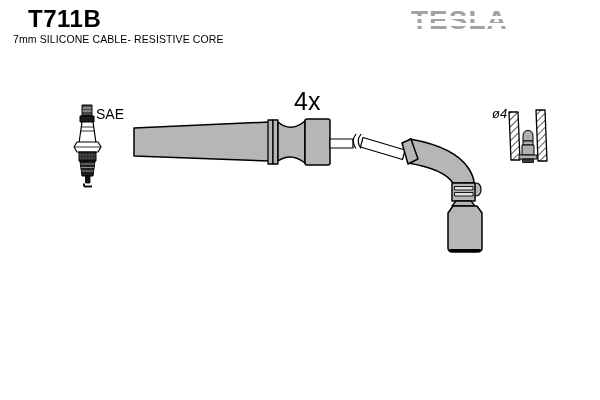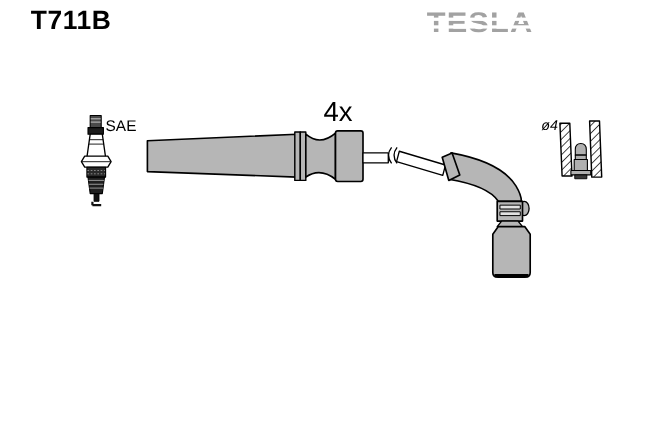--- a/index.html
+++ b/index.html
@@ -2,39 +2,40 @@
 <html><head>
 <meta charset="utf-8">
 <style>
   html,body{margin:0;padding:0;background:#fff;}
   #page{position:relative;width:600px;height:400px;background:#ffffff;overflow:hidden;
         font-family:"Liberation Sans",sans-serif;color:#000;}
   .part-number{position:absolute;left:28px;top:5px;font-size:24px;font-weight:bold;
                letter-spacing:0.5px;}
   .description{position:absolute;left:13px;top:33px;font-size:10.5px;letter-spacing:0.1px;}
   
-  .logo{position:absolute;left:388px;top:8px;width:96px;height:27px;text-align:center;}
+  .logo{position:absolute;left:411px;top:8px;width:96px;height:27px;text-align:center;}
   .logo-text{position:absolute;left:0;top:0;font-size:28px;font-weight:bold;
              color:#a2a2a2;letter-spacing:1px;line-height:27px;
              transform:scaleY(0.92);transform-origin:top left;}
   .logo .stripe{position:absolute;left:0;width:96px;height:2.5px;background:#ffffff;}
   .stripe.s1{top:8px;}
   .stripe.s2{top:15px;}
   svg{position:absolute;left:0;top:0;}
   svg text{font-family:"Liberation Sans",sans-serif;fill:#000;}
   .lbl-qty{font-size:25px;}
   .lbl-sae{font-size:14px;}
   .lbl-dia{font-size:13px;font-style:italic;}
 </style>
 </head>
 <body>
 
 <div id="page">
 
   <div class="part-number">T711B</div>
+  <div class="description">7mm SILICONE CABLE- RESISTIVE CORE</div>
 
   <div class="logo">
     <div class="logo-text">TESLA</div>
     <div class="stripe s1"></div>
     <div class="stripe s2"></div>
   </div>
 
   <svg width="600" height="400" viewBox="0 0 600 400">
     <defs>
       <pattern id="hatch" width="5" height="5" patternUnits="userSpaceOnUse" patternTransform="rotate(45)">

